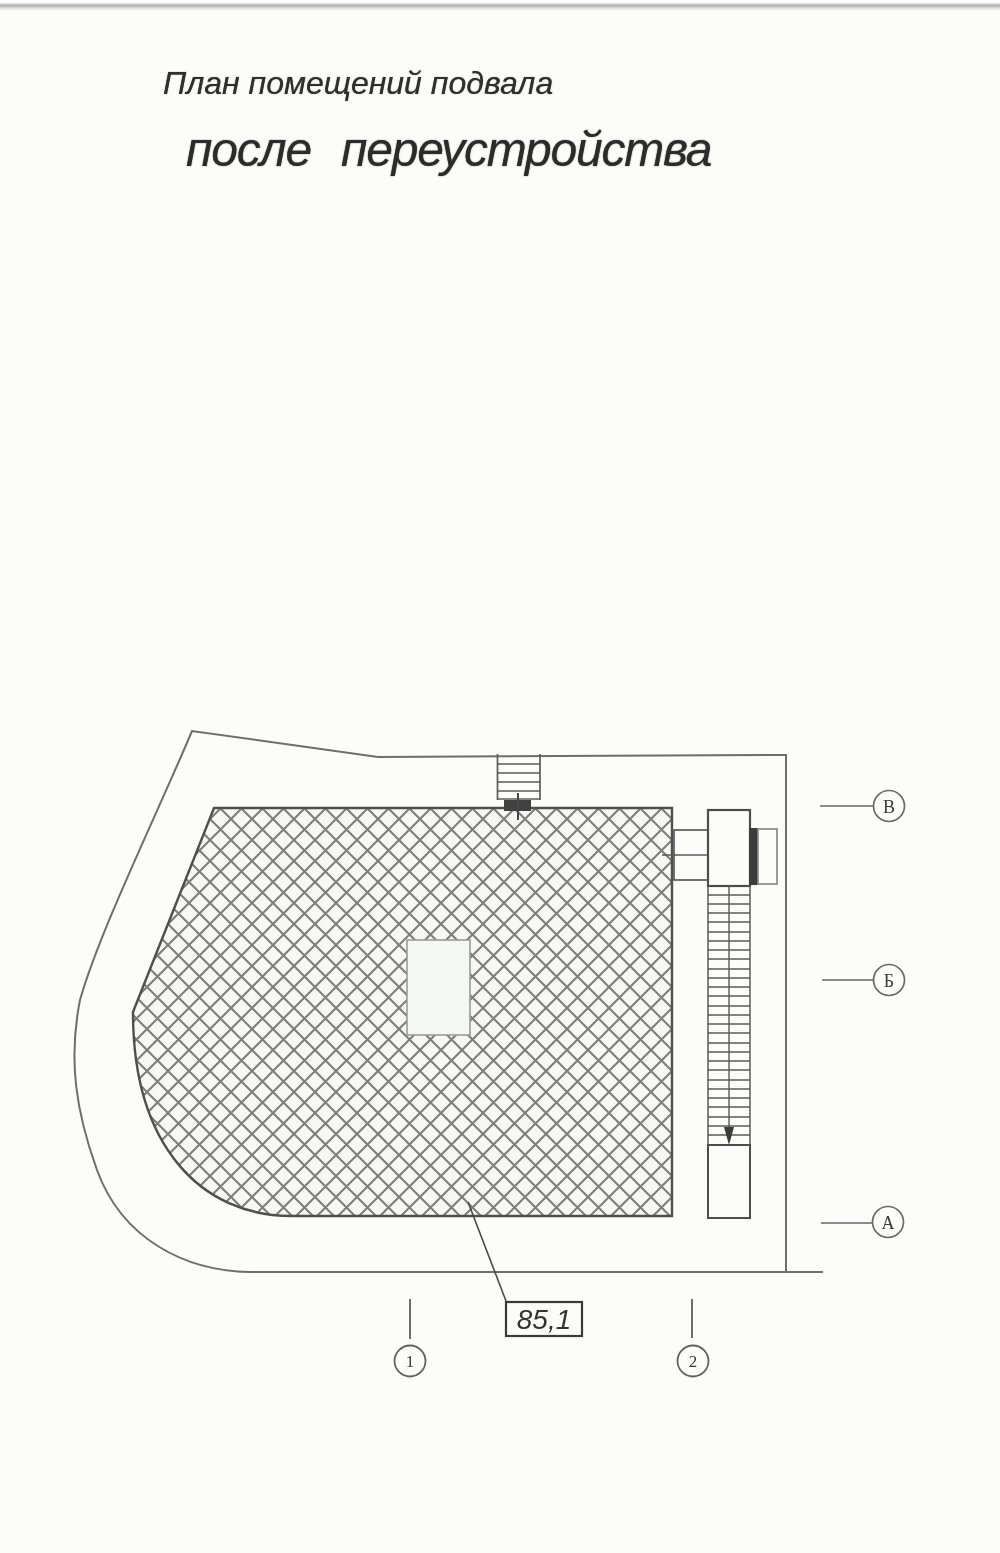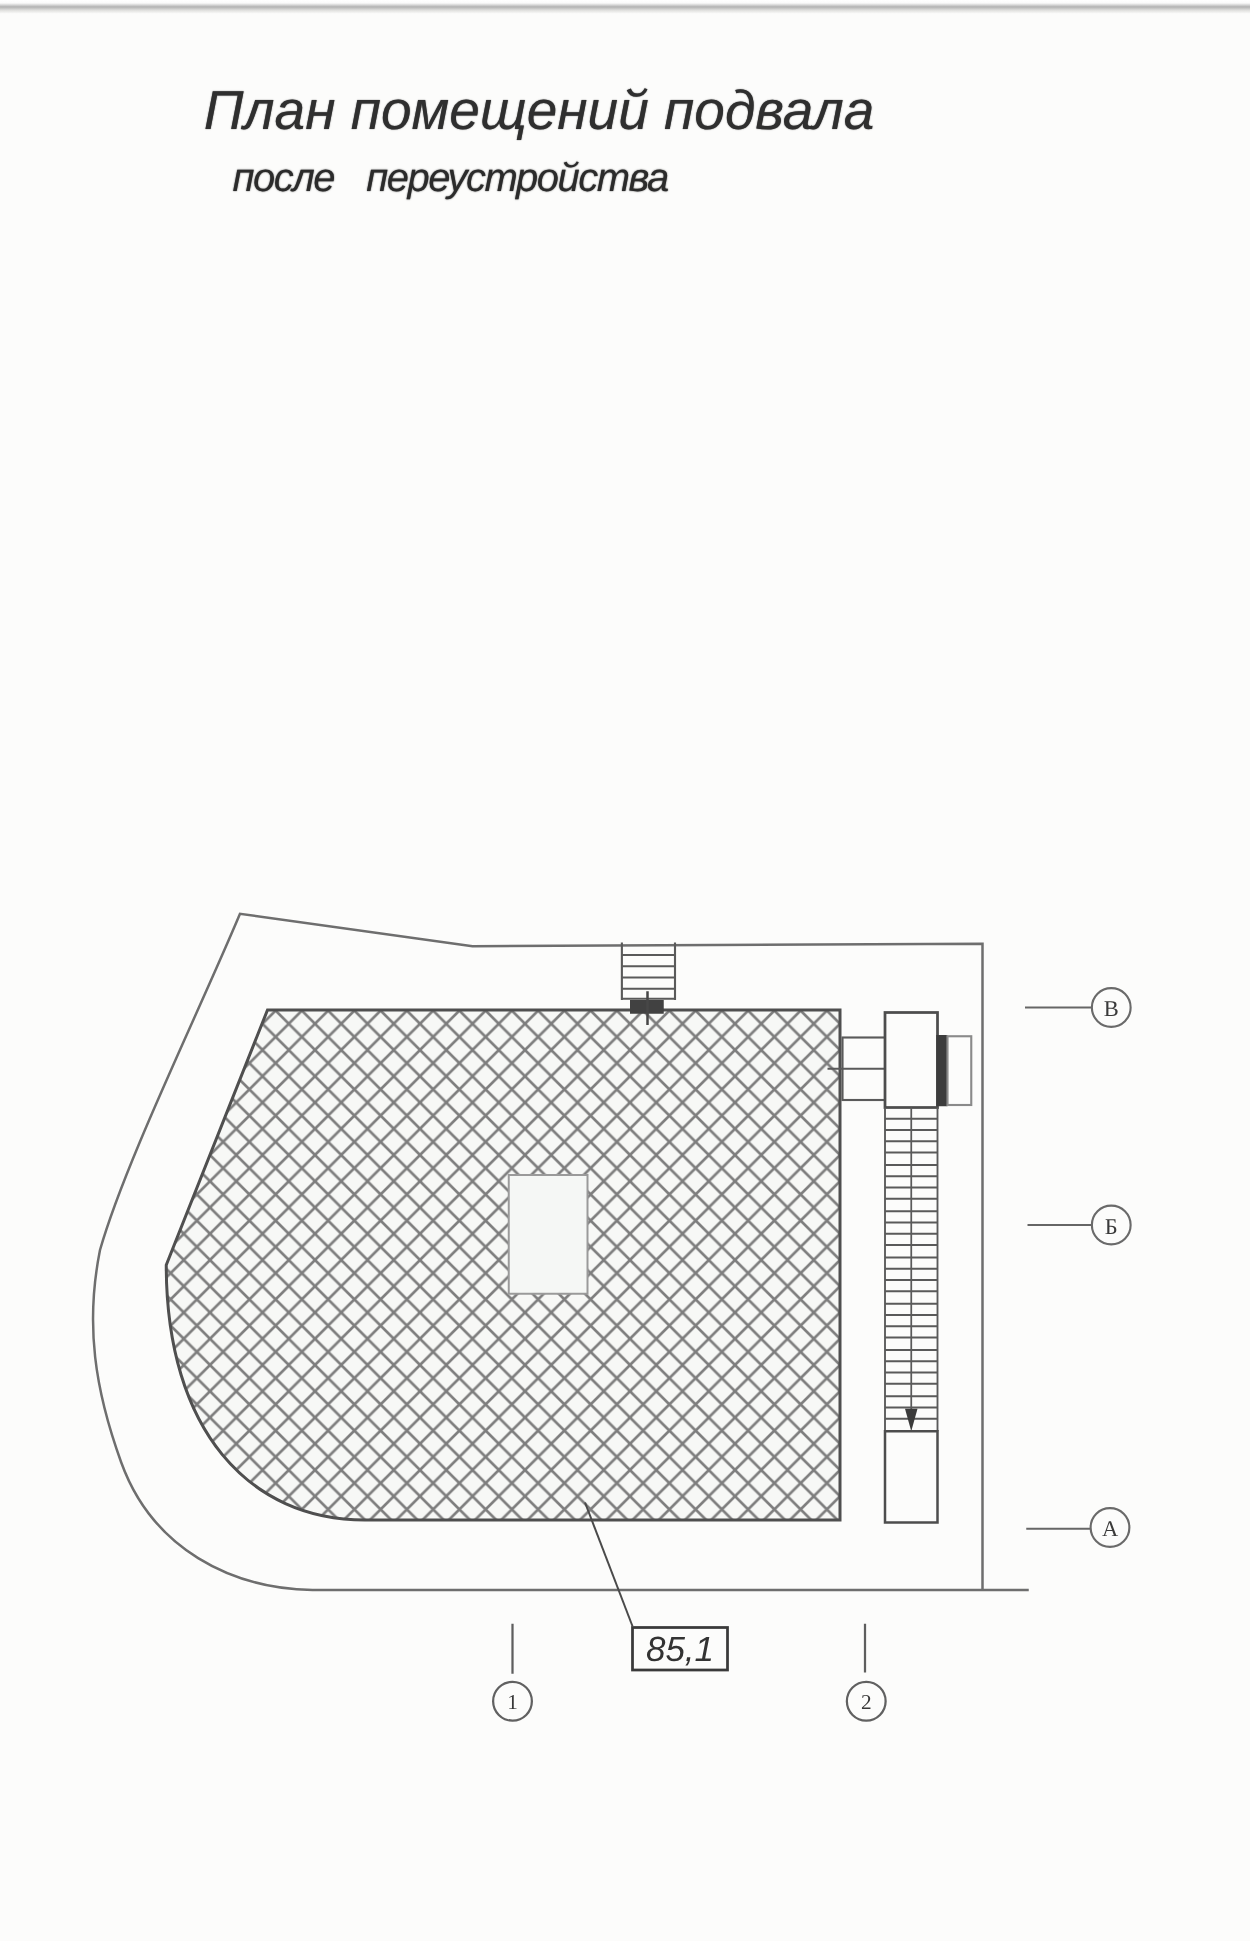--- a/index.html
+++ b/index.html
@@ -1,22 +1,22 @@
 <!DOCTYPE html>
 <html><head>
 <meta charset="utf-8">
 <style>
   html,body{margin:0;padding:0;}
   body{width:1000px;height:1553px;background:#fcfcfb;position:relative;overflow:hidden;
        font-family:"Liberation Sans", sans-serif;}
   .t1{position:absolute;left:163px;top:67px;white-space:nowrap;
-      font-style:italic;font-size:44px;line-height:1;color:#2f2f2f;
+      font-style:italic;font-size:32px;line-height:1;color:#2f2f2f;
       text-shadow:0 0 1px #4a4a4a;}
   .t2{position:absolute;left:186px;top:126px;white-space:nowrap;letter-spacing:-1.2px;word-spacing:18px;
-      font-style:italic;font-size:32px;line-height:1;color:#2b2b2b;
+      font-style:italic;font-size:48px;line-height:1;color:#2b2b2b;
       text-shadow:0 0 1.3px #444;text-align:center;}
   .topband{position:absolute;left:0;top:0;width:1000px;height:11px;
       background:linear-gradient(#ffffff 0%,#fafafa 22%,#b2b2b2 50%,#e0e0de 75%,#fcfcfb 100%);}
   svg{position:absolute;left:0;top:0;filter:blur(0.33px);}
 </style>
 </head>
 <body>
 
 <div class="topband"></div>
 

